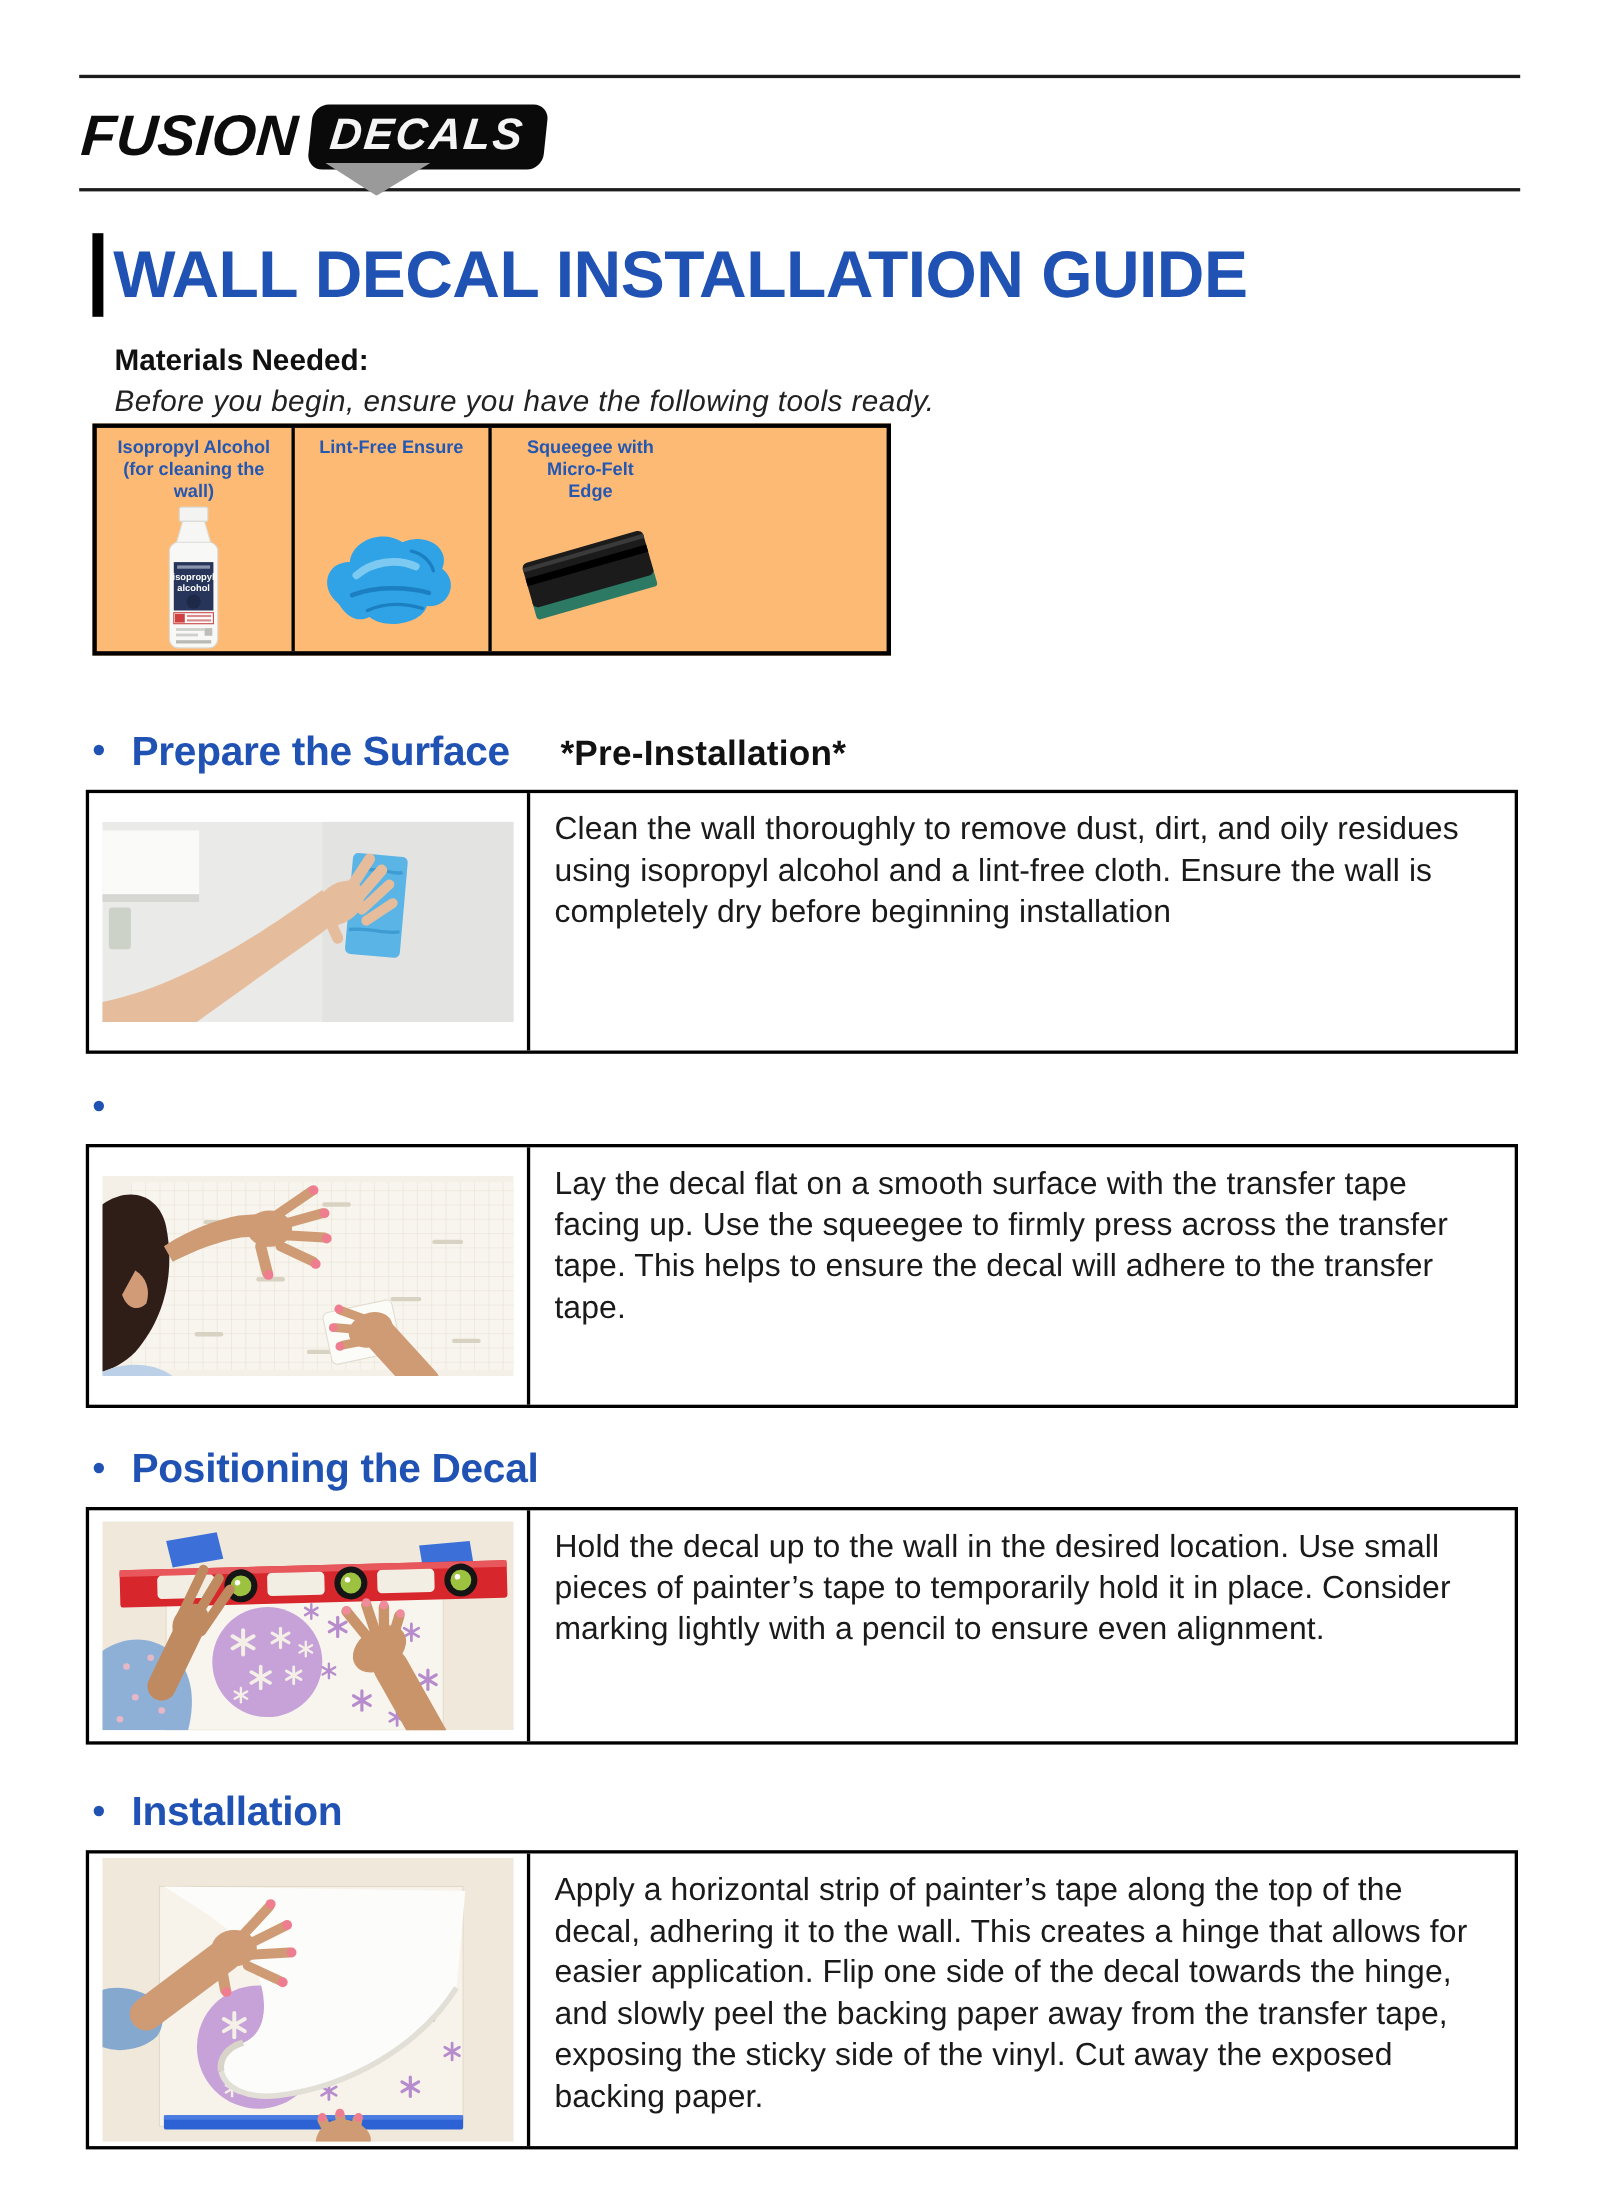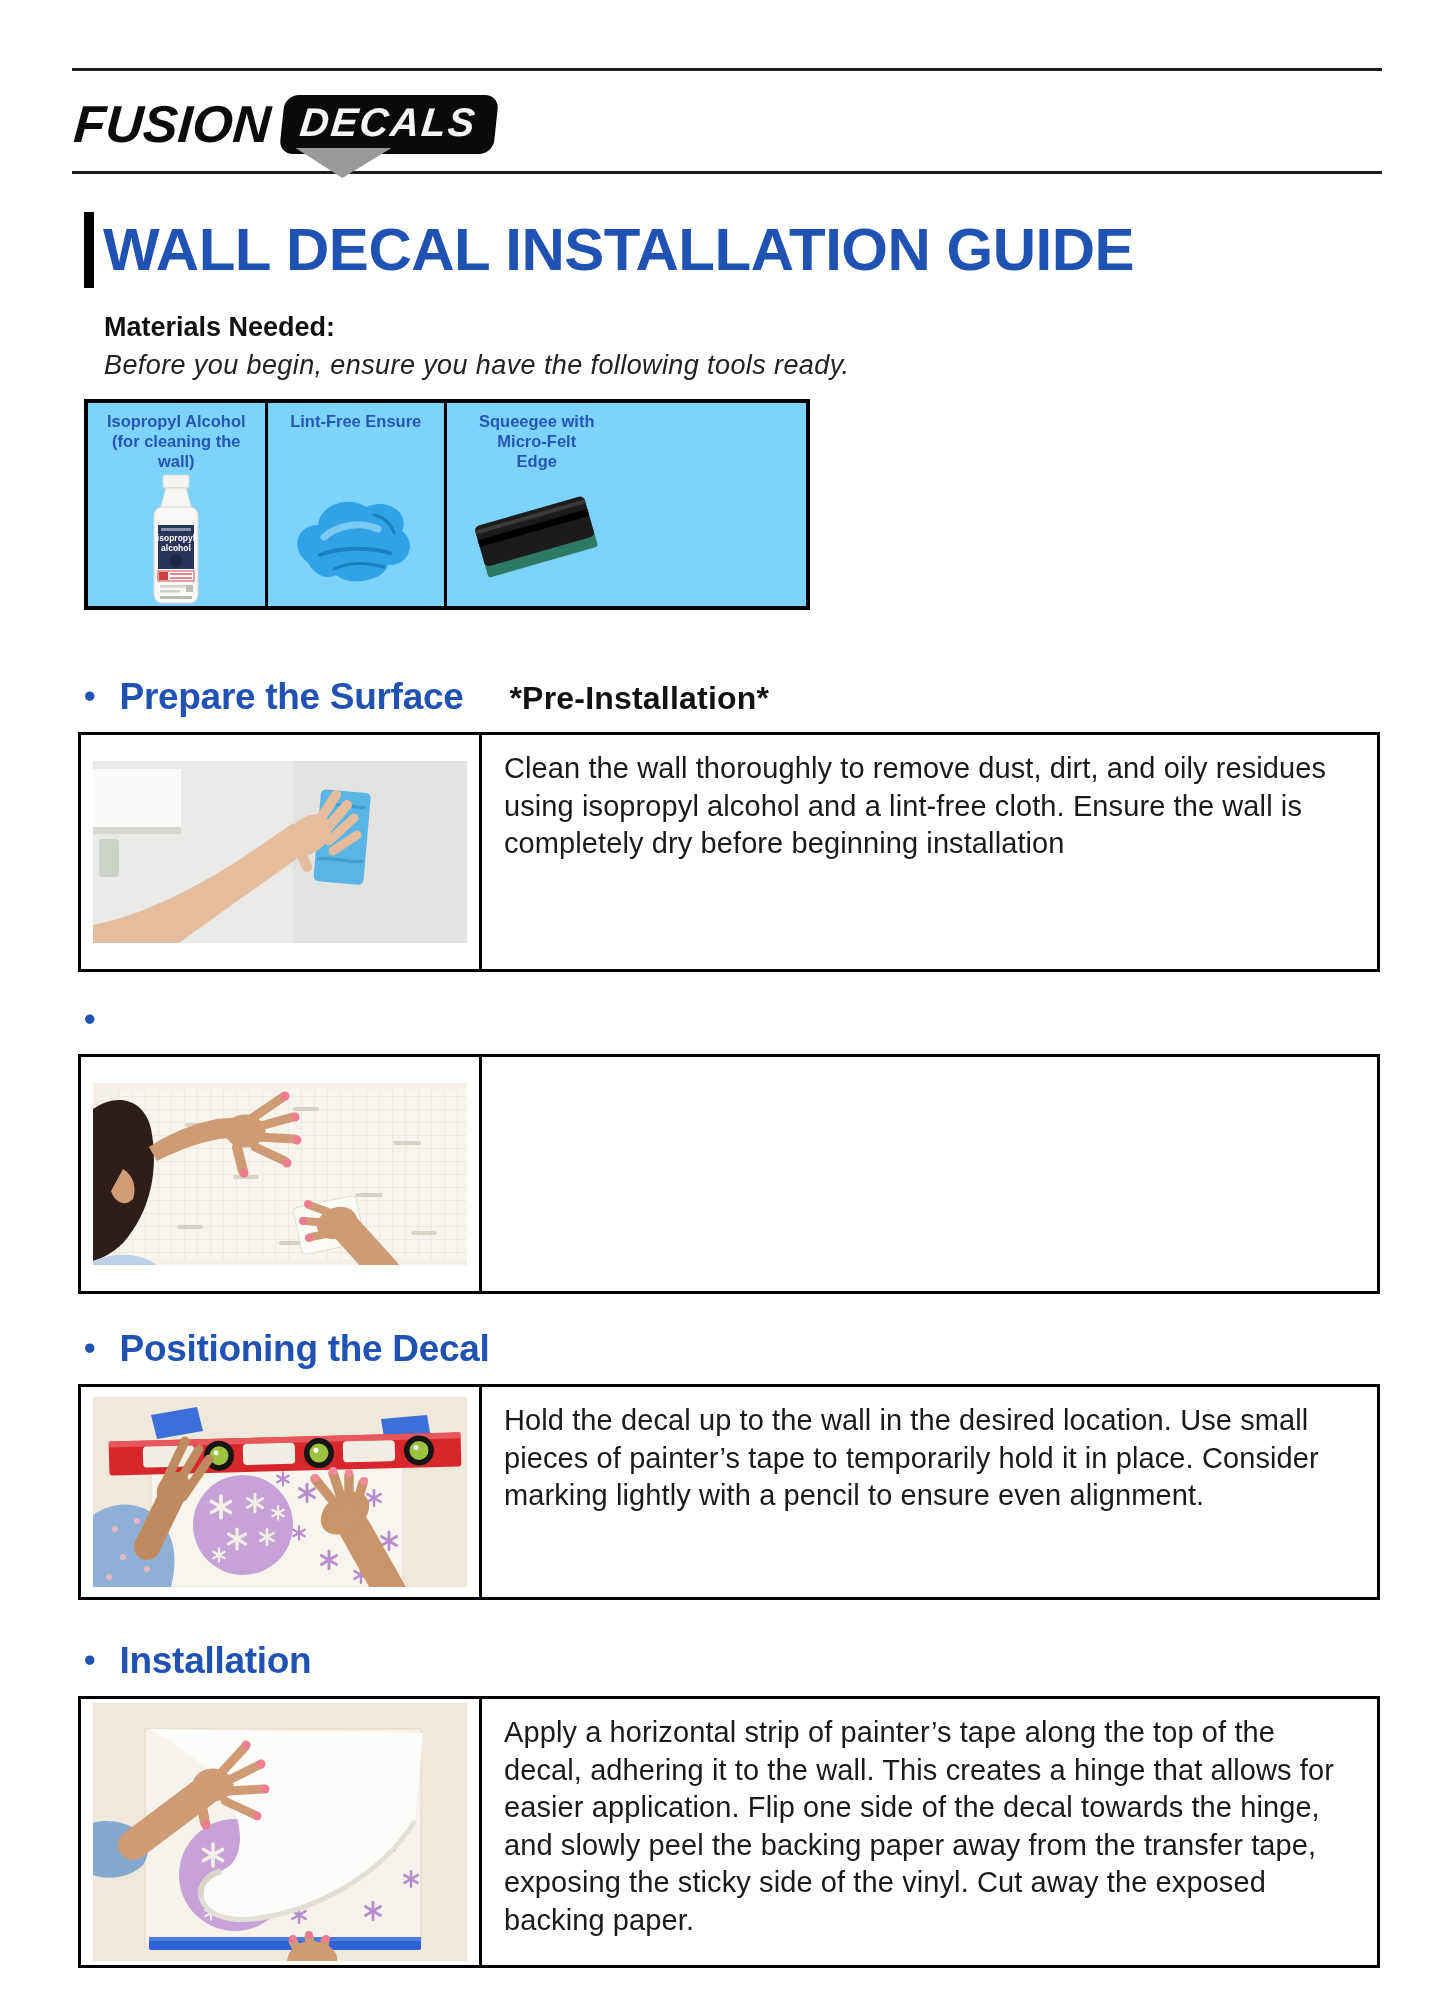--- a/index.html
+++ b/index.html
@@ -19,22 +19,22 @@
 
   
   .title-row{display:flex;align-items:center;margin:38px 0 0 84px;}
   .title-bar{width:10px;height:76px;background:#000;margin-right:9px;flex:0 0 auto;}
   .page-title{margin:0;font-size:60px;line-height:76px;font-weight:bold;color:#2052b4;letter-spacing:-0.5px;white-space:nowrap;}
 
   
   .materials{margin:24px 0 0 104px;}
   .materials-heading{margin:0;font-size:27px;font-weight:bold;color:#111;}
   .materials-sub{margin:7px 0 0;font-size:27px;font-style:italic;color:#222;letter-spacing:0.4px;}
-  .materials-table{display:grid;grid-template-columns:repeat(4,1fr);width:718px;margin:18px 0 0 -20px;
-                   border:4px solid #000;background:#7dd3fc;}
+  .materials-table{display:grid;grid-template-columns:repeat(4,1fr);width:718px;margin:4px 0 0 -20px;
+                   border:4px solid #000;background:#fdba74;}
   .mcell{border-right:3px solid #000;height:203px;display:flex;flex-direction:column;align-items:center;padding-top:8px;box-sizing:border-box;}
   .mcell:last-child{border-right:none;}
   .mlabel{color:#2457b2;font-weight:bold;font-size:16.5px;line-height:1.22;text-align:center;white-space:pre-line;min-height:62px;padding:0 6px;}
   .mimg{flex:1;display:flex;align-items:center;justify-content:center;}
 
   
   .sec-h{display:flex;align-items:baseline;margin-left:84px;}
   .sec-h .bullet{color:#2052b4;font-size:33px;font-weight:bold;margin-right:24px;position:relative;top:-2px;}
   .sh-text{color:#2052b4;font-size:37px;font-weight:bold;letter-spacing:-0.3px;}
   .sh-note{color:#121212;font-size:32px;font-weight:bold;margin-left:46px;letter-spacing:0.2px;}
@@ -236,20 +236,21 @@
           <line x1="236" y1="140" x2="212" y2="138" stroke-width="8"></line>
           <line x1="238" y1="150" x2="218" y2="154" stroke-width="8"></line>
         </g>
         <g fill="#ef7d90">
           <circle cx="215" cy="121" r="4"></circle>
             <circle cx="210" cy="138" r="4"></circle>
             <circle cx="216" cy="155" r="4"></circle>
         </g>
       </svg>
     </div>
+    <div class="step-text">Lay the decal flat on a smooth surface with the transfer tape facing up. Use the squeegee to firmly press across the transfer tape. This helps to ensure the decal will adhere to the transfer tape.</div>
   </div>
 
   <div class="sec-h mt-c">
     <span class="bullet">•</span>
     <span class="sh-text">Positioning the Decal</span>
   </div>
 
   <div class="step h-216">
     <div class="step-photo">
       <svg width="374" height="190" viewBox="0 0 374 190">

